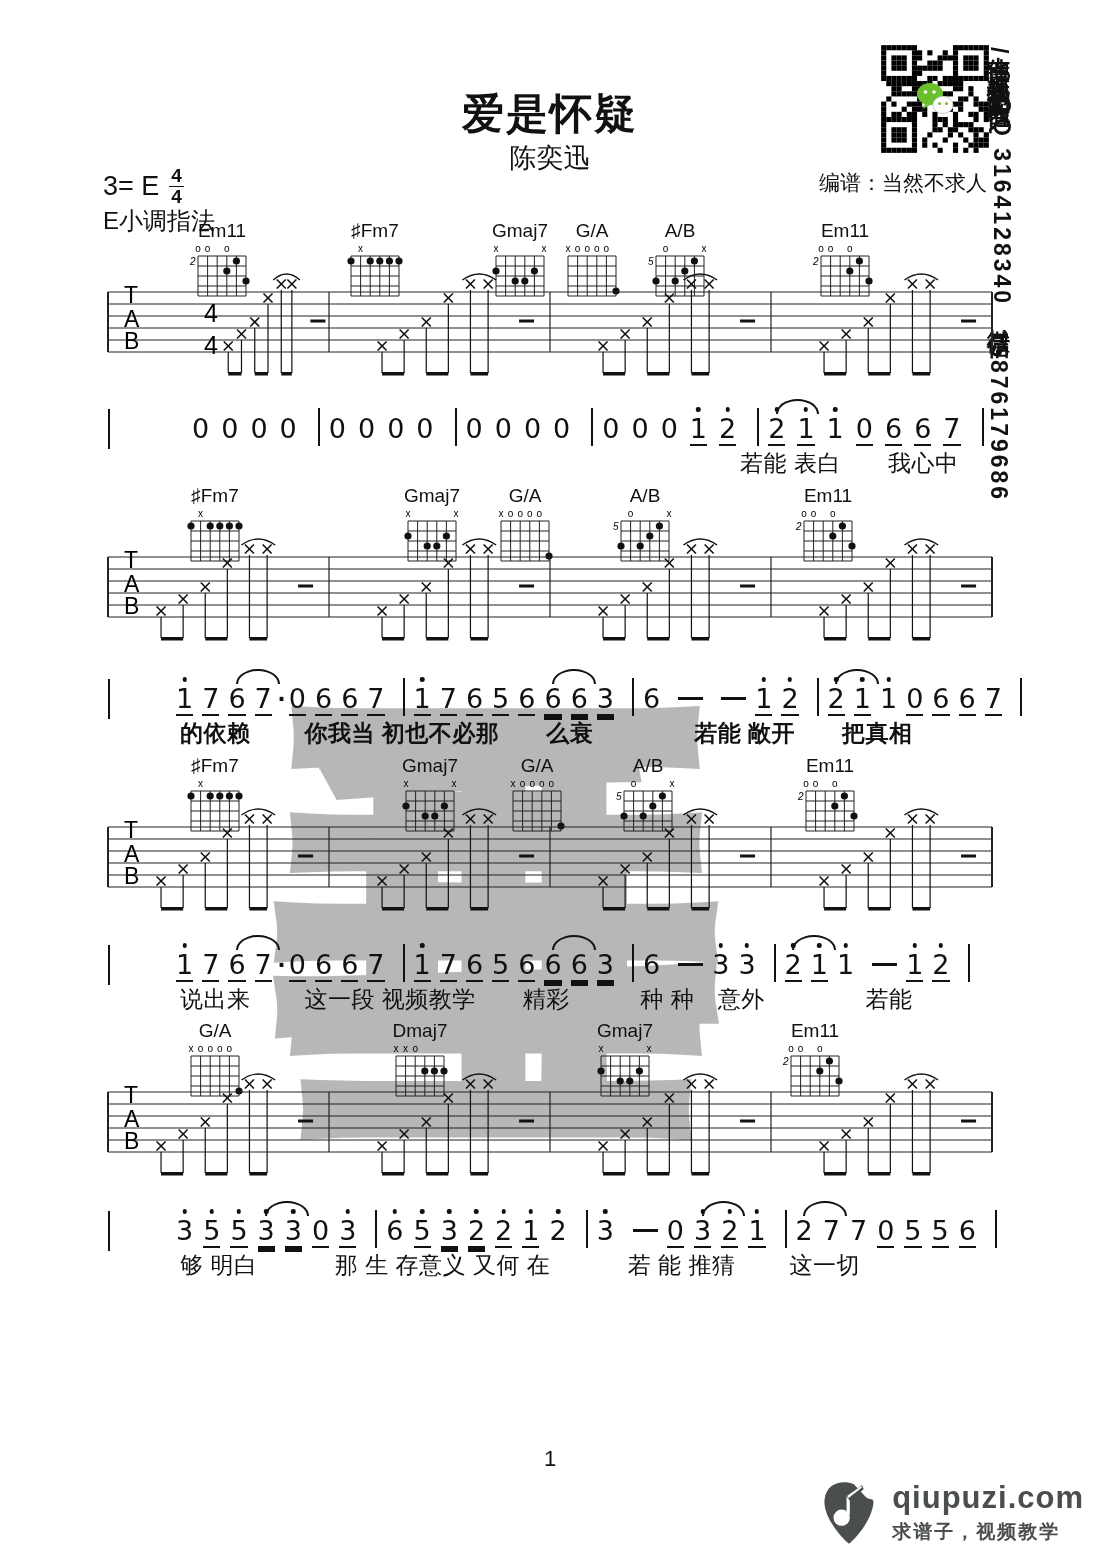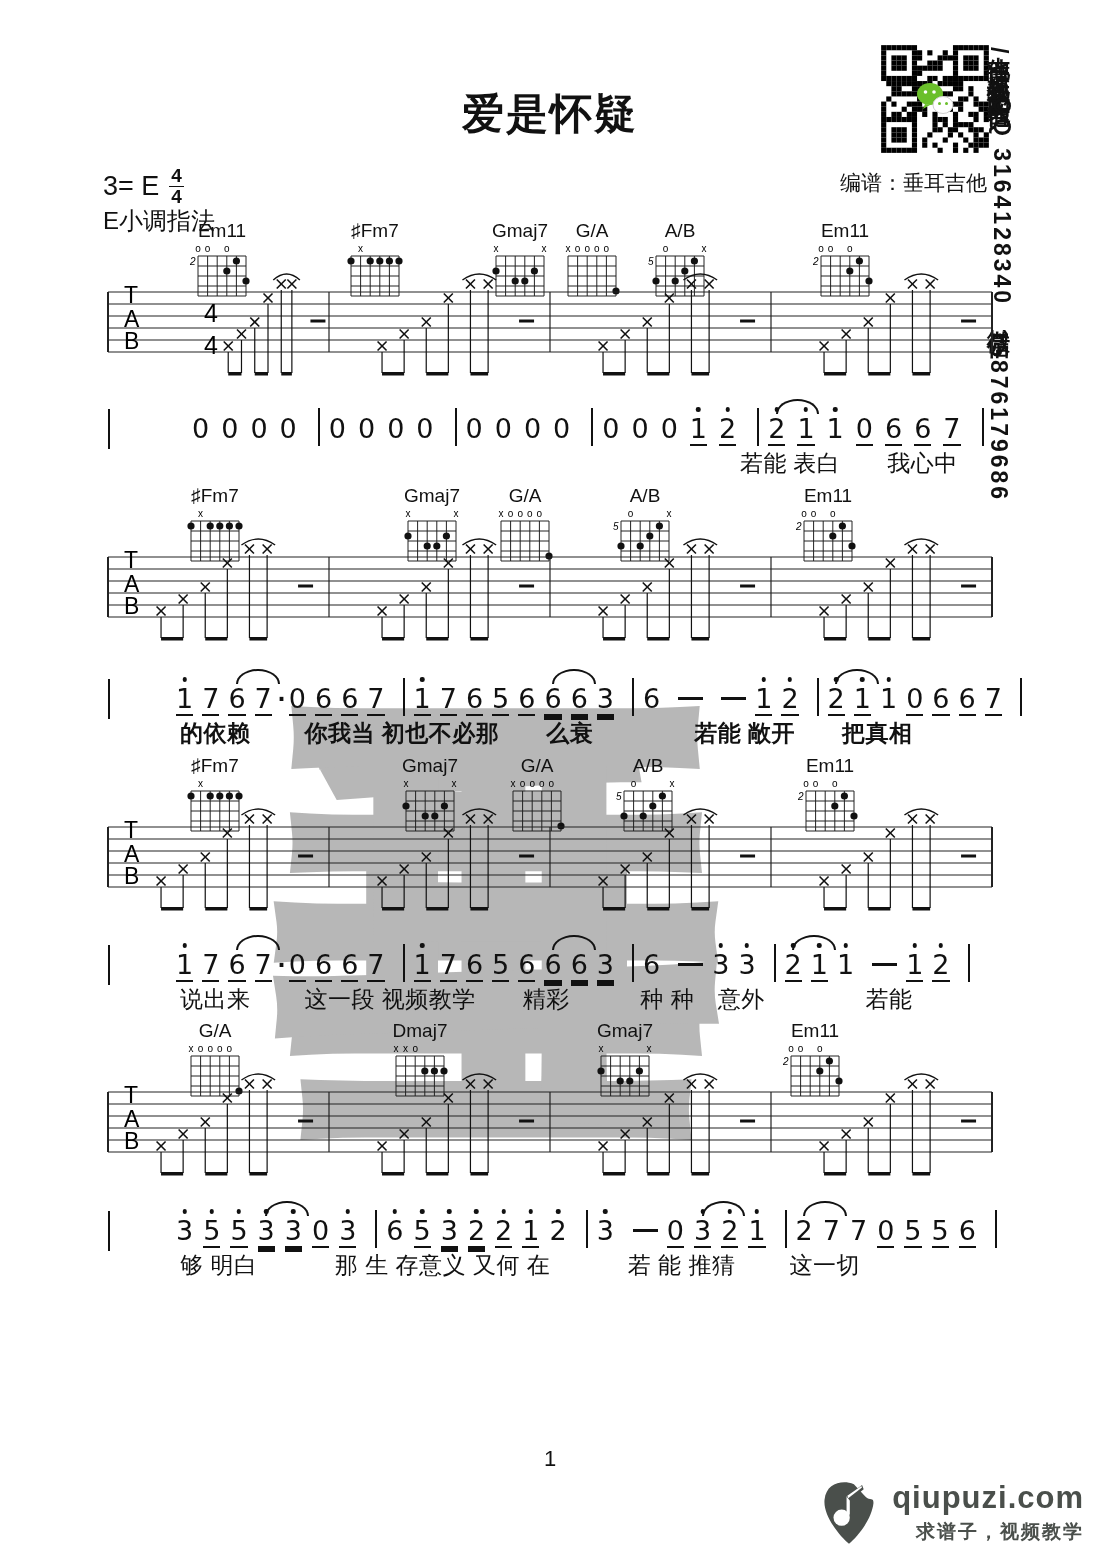--- a/index.html
+++ b/index.html
@@ -38,21 +38,21 @@
   .tk.tie::after{content:"";position:absolute;top:-15px;left:45%;width:230%;height:13px;border:2px solid #111;border-bottom:none;
                  border-radius:50% 50% 0 0/100% 100% 0 0;}
   .tbar{display:inline-block;width:2px;height:38px;background:#111;vertical-align:-8px;margin:0 9px;}
   .tdash{display:inline-block;width:25px;height:3.5px;background:#111;vertical-align:8px;margin:0 9px;}
   .tdot{display:inline-block;font-size:27px;font-weight:bold;margin:0 2px 0 -3px;}
   .lyr{font-size:23px;white-space:pre;z-index:2;letter-spacing:0.5px;}
   .mlead{width:2px;height:40px;background:#111;z-index:2;}
   
   .pagenum{left:500px;top:1446px;width:100px;text-align:center;font-size:22px;}
   .footer{right:16px;top:1478px;display:flex;align-items:center;gap:12px;z-index:2;}
-  .ftext{text-align:right;}
+  .ftext{text-align:left;}
   .fsite{font-size:31px;font-weight:bold;letter-spacing:1px;}
   .fslogan{font-size:19px;font-weight:bold;margin-top:3px;letter-spacing:2px;}
   svg text{font-family:"Liberation Sans","DejaVu Sans",sans-serif;}
 </style>
 </head>
 <body>
 
 <div class="page">
 
   <div class="abs qr" id="qr">
@@ -306,28 +306,29 @@
       </div>
     </div>
 
   <div class="abs contact z2">
     <span>吉他谱/视频教学/购买吉他</span>
     <span>QQ 3164128340</span>
     <span>微信 15876179686</span>
   </div>
 
   <div class="abs title z2">爱是怀疑</div>
+  <div class="abs artist z2">陈奕迅</div>
 
   <div class="abs keyblock z2">
     <span>3= E</span><span class="frac"><span class="ftop">4</span><span>4</span></span>
   </div>
   <div class="abs fingering z2">E小调指法</div>
 
   <div class="abs credits z2">
-    <div>编谱：垂耳吉他</div>
+    <div>编谱：当然不求人</div>
   </div>
 
   <div class="abs watermark" id="wm" style="-webkit-text-stroke: 21px rgb(177, 177, 177);">垂耳</div>
 
   <div id="systems">
       <div class="abs chord" style="left: 183px; top: 220px;">
         <div class="cname">Em11</div>
         <div><svg width="68" height="60" viewBox="0 0 68 60">
             <text x="38.8" y="10" font-size="10" text-anchor="middle">o</text>
             <text x="19.6" y="10" font-size="10" text-anchor="middle">o</text>
@@ -566,21 +567,21 @@
           <line x1="825.62" y1="16.5" x2="834.62" y2="7.5" stroke="#111" stroke-width="1.6"></line>
           <line x1="830.12" y1="18" x2="830.12" y2="101" stroke="#111" stroke-width="1.2"></line>
           <rect x="724.04" y="100" width="22.100000000000023" height="3.5" fill="#111"></rect>
           <rect x="768.24" y="100" width="22.100000000000023" height="3.5" fill="#111"></rect>
           <rect x="812.44" y="100" width="17.67999999999995" height="3.5" fill="#111"></rect>
           <path d="M 804.44 8 Q 821.28 -4 838.12 8" stroke="#111" stroke-width="1.4" fill="none"></path>
           <rect x="861.06" y="47.5" width="15" height="3" fill="#111"></rect>
         </svg></div>
       <div class="abs mlead" style="left: 108px; top: 409px;"></div>
       <div class="abs mrow" style="left: 192px; top: 408px;"><span class="tk" style="margin-right: 12px;">0</span><span class="tk" style="margin-right: 12px;">0</span><span class="tk" style="margin-right: 12px;">0</span><span class="tk" style="margin-right: 12px;">0</span><span class="tbar"></span><span class="tk" style="margin-right: 12px;">0</span><span class="tk" style="margin-right: 12px;">0</span><span class="tk" style="margin-right: 12px;">0</span><span class="tk" style="margin-right: 12px;">0</span><span class="tbar"></span><span class="tk" style="margin-right: 12px;">0</span><span class="tk" style="margin-right: 12px;">0</span><span class="tk" style="margin-right: 12px;">0</span><span class="tk" style="margin-right: 12px;">0</span><span class="tbar"></span><span class="tk" style="margin-right: 12px;">0</span><span class="tk" style="margin-right: 12px;">0</span><span class="tk" style="margin-right: 12px;">0</span><span class="tk hi ul" style="margin-right: 12px;">1</span><span class="tk hi ul" style="margin-right: 12px;">2</span><span class="tbar"></span><span class="tk hi ul tie" style="margin-right: 12px;">2</span><span class="tk hi ul" style="margin-right: 12px;">1</span><span class="tk hi" style="margin-right: 12px;">1</span><span class="tk ul" style="margin-right: 12px;">0</span><span class="tk ul" style="margin-right: 12px;">6</span><span class="tk ul" style="margin-right: 12px;">6</span><span class="tk ul" style="margin-right: 12px;">7</span><span class="tbar"></span></div>
-      <div class="abs lyr" style="left: 740px; top: 448px; font-family: Liberation Serif, serif;">若能 表白　　我心中</div>
+      <div class="abs lyr" style="left: 740px; top: 448px;">若能 表白　　我心中</div>
       <div class="abs chord" style="left: 176px; top: 485px;">
         <div class="cname">♯Fm7</div>
         <div><svg width="68" height="60" viewBox="0 0 68 60">
             <text x="19.6" y="10" font-size="10" text-anchor="middle">x</text>
             <line x1="10" y1="14" x2="58" y2="14" stroke="#222" stroke-width="1"></line>
             <line x1="10" y1="24" x2="58" y2="24" stroke="#222" stroke-width="1"></line>
             <line x1="10" y1="34" x2="58" y2="34" stroke="#222" stroke-width="1"></line>
             <line x1="10" y1="44" x2="58" y2="44" stroke="#222" stroke-width="1"></line>
             <line x1="10" y1="54" x2="58" y2="54" stroke="#222" stroke-width="1"></line>
             <line x1="10" y1="14" x2="10" y2="54" stroke="#222" stroke-width="1"></line>

